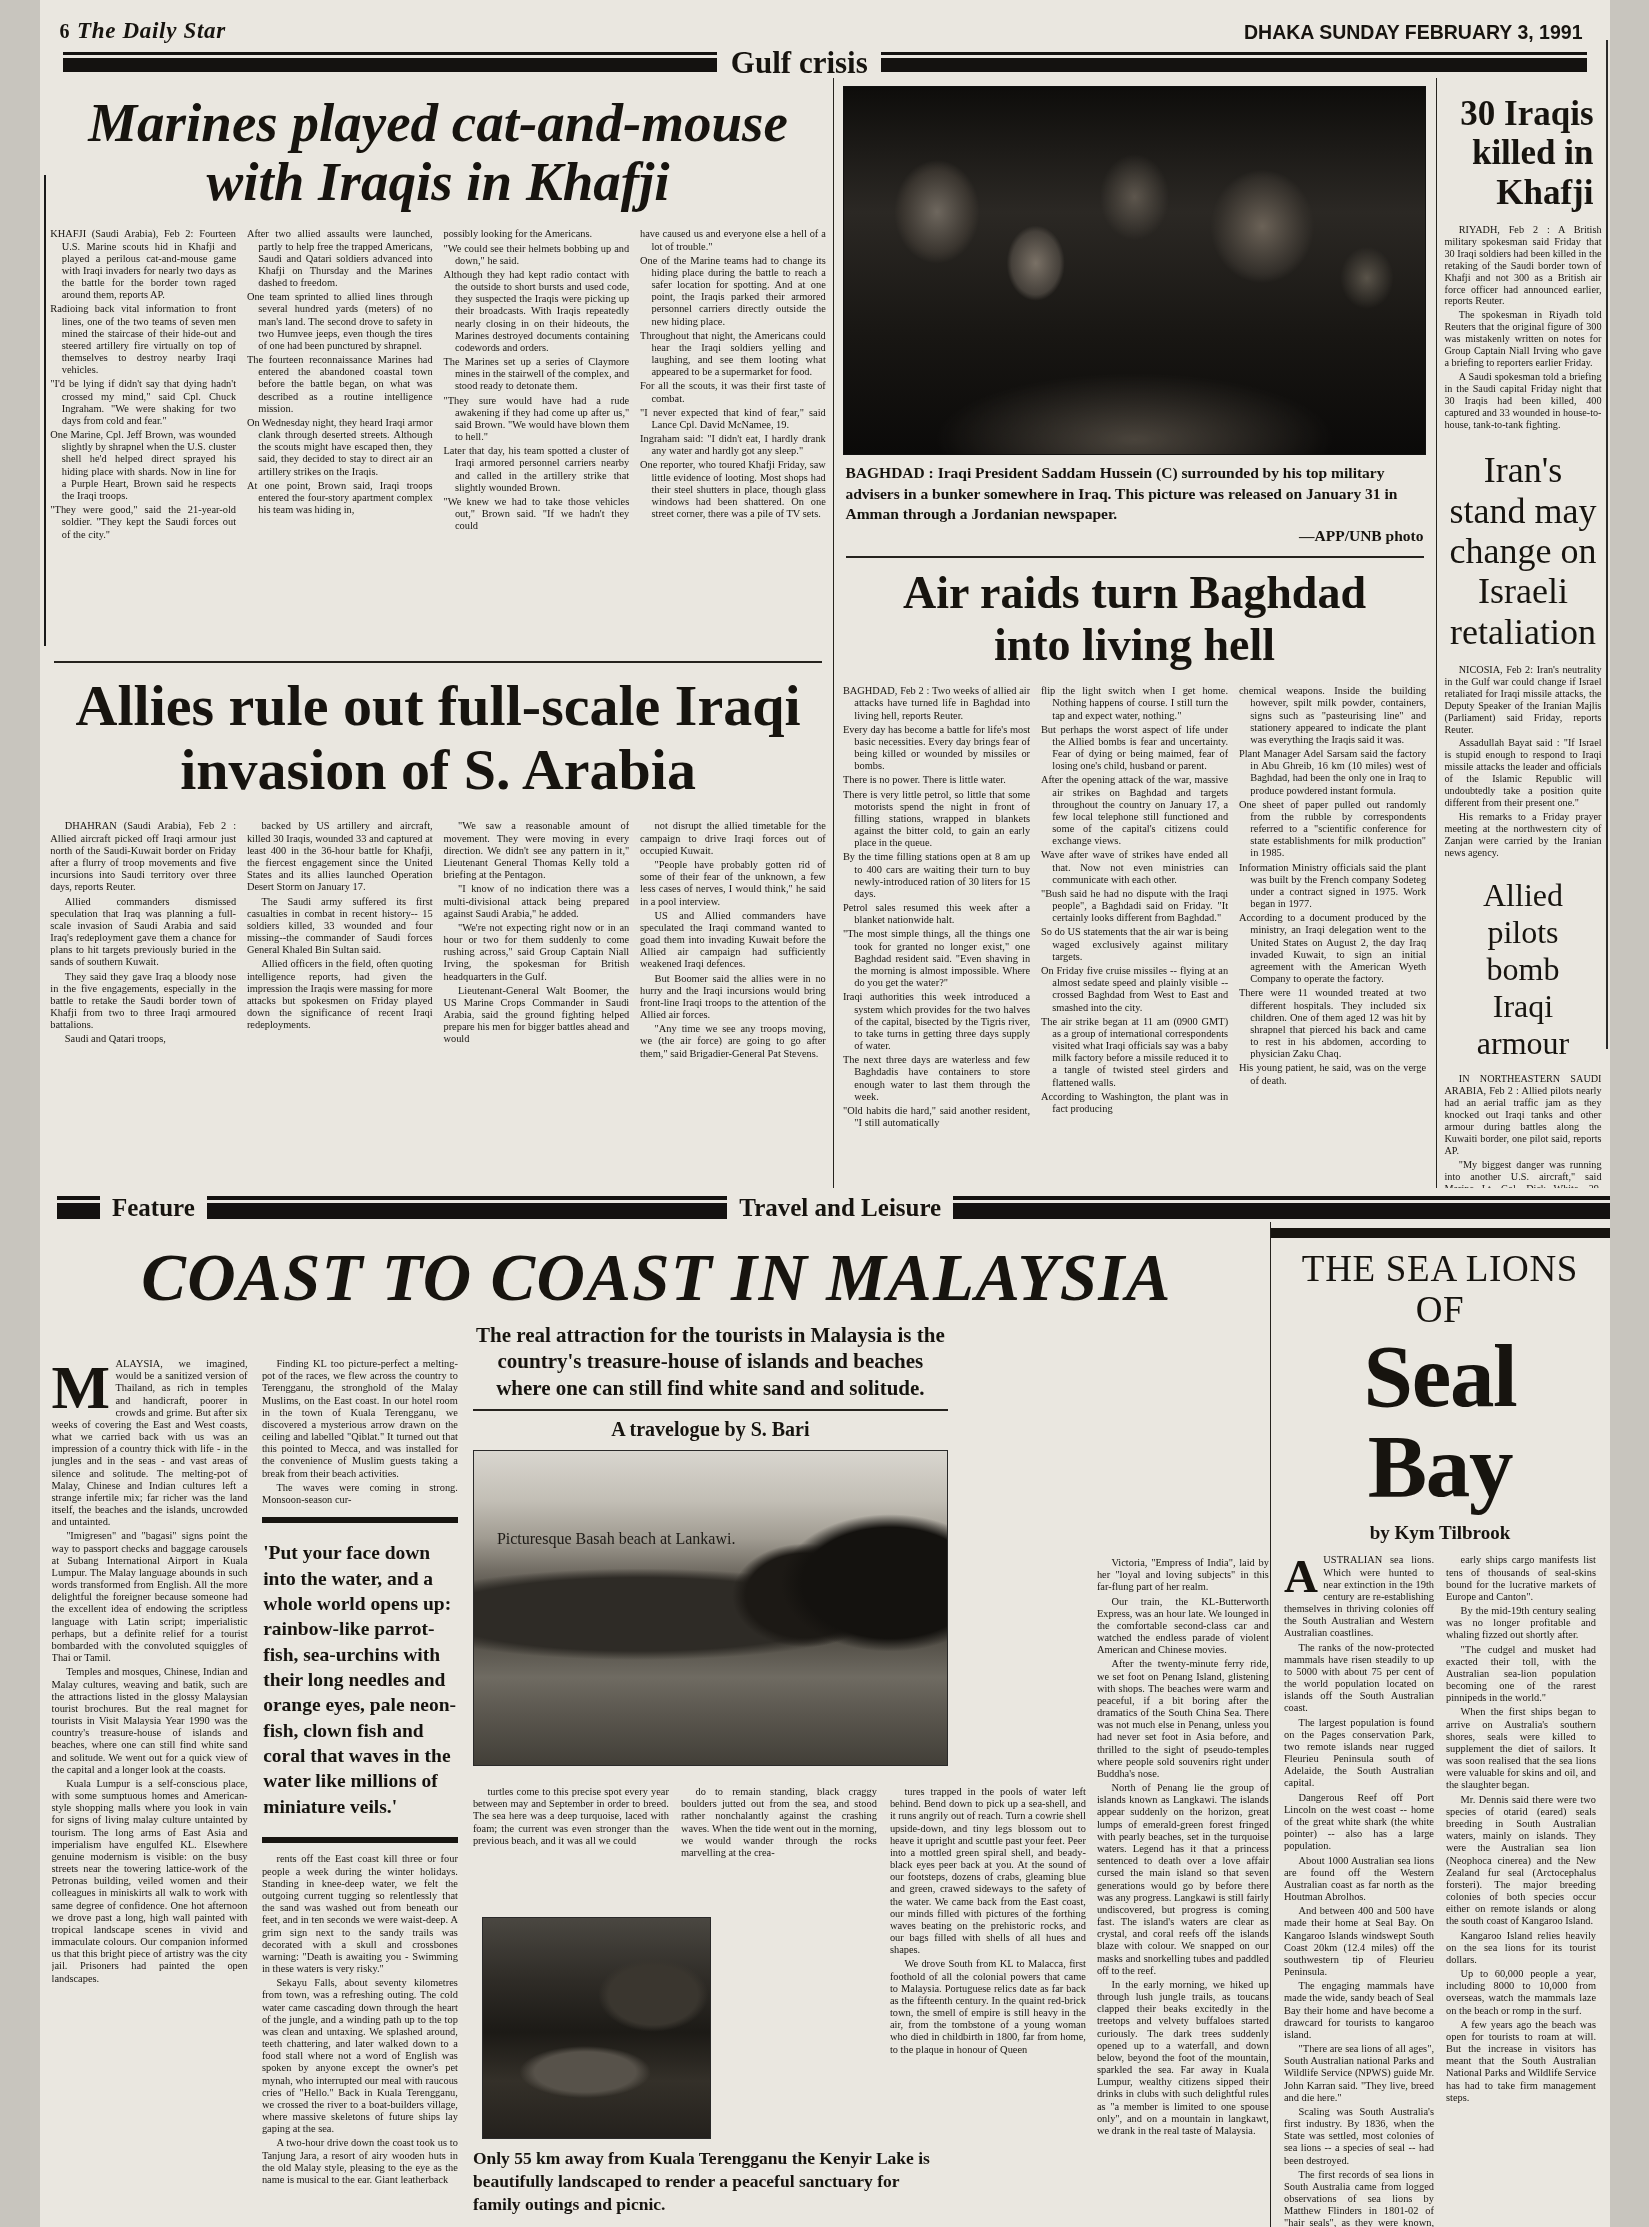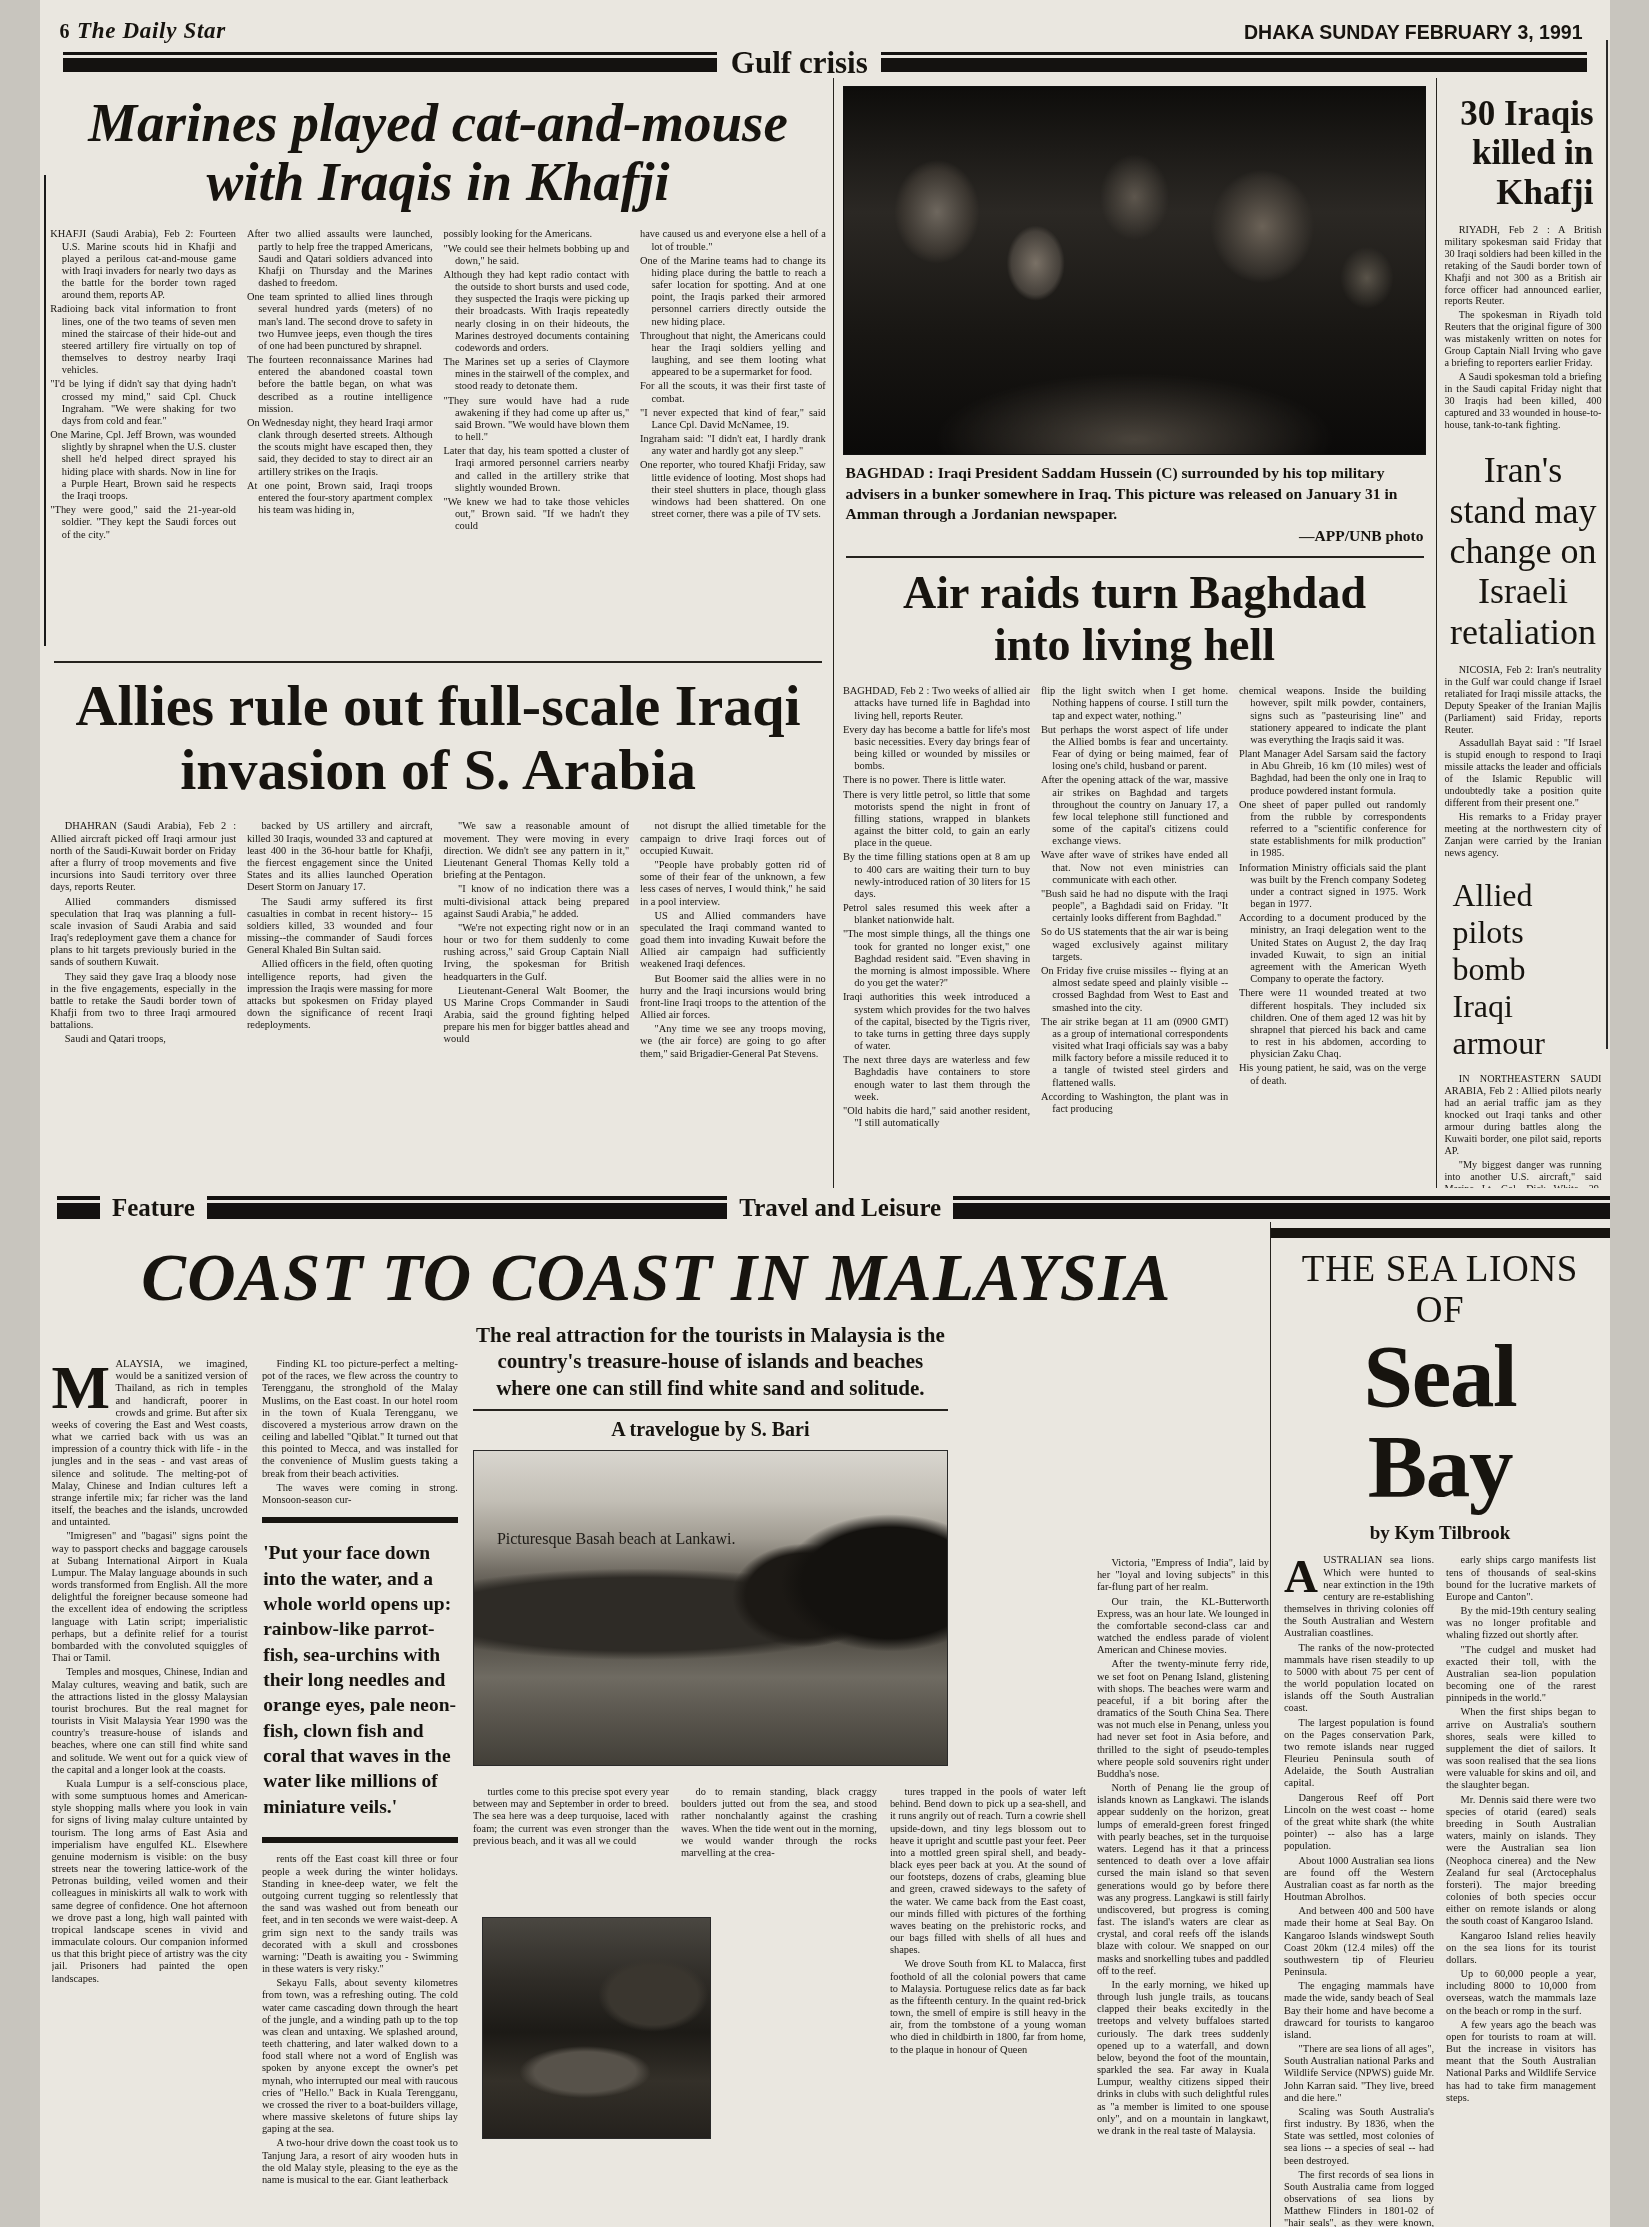--- a/index.html
+++ b/index.html
@@ -54,21 +54,21 @@
   .photo-caption{font-weight:700;font-size:15.5px;line-height:1.32;padding:8px 12px 4px;}
   .photo-caption .credit{display:block;text-align:right;margin-top:1.3px;}
   .air-headline{font-weight:700;font-size:46px;line-height:1.12;text-align:center;
     border-top:2px solid #26231e;margin:5.4px 12px 0;padding:9.4px 27px 15px;}
   .air-cols{padding:0 9.4px;}
   .air-cols .col{height:525px;}
 
   
   .sb-h1{font-weight:700;font-size:35px;line-height:1.12;text-align:right;padding:16px 8px 12px;}
   .sb-h2{font-weight:400;font-size:36px;line-height:1.12;text-align:center;padding:17.5px 2.7px 12px;}
-  .sb-h3{font-weight:400;font-size:32px;line-height:1.16;text-align:left;padding:16px 8px 10.8px;}
+  .sb-h3{font-weight:400;font-size:32px;line-height:1.16;text-align:center;padding:16px 8px 10.8px;}
   .sb-body p.np{font-size:10.2px;}
   .sb-body.pilots{border-bottom:4.7px double #17140f;padding-bottom:13.5px;}
 
   
   .banner{display:flex;align-items:center;height:30px;margin:4px 0 0;}
   .b-bar{height:23px;background:linear-gradient(180deg,#141210 0 4px,var(--paper) 4px 7.4px,#141210 7.4px 100%);}
   .b-bar.b0{width:43px;margin-left:17.5px;}
   .b-bar.b1{flex:1.15;}
   .b-bar.b2{flex:1.45;margin-right:0;}
   .b-label{font-weight:700;font-size:25px;line-height:1;padding:0 12px;}
@@ -322,20 +322,21 @@
           </div>
         <div class="m-col6">
             <p class="np">Victoria, "Empress of India", laid by her "loyal and loving subjects" in this far-flung part of her realm.</p>
             <p class="np">Our train, the KL-Butterworth Express, was an hour late. We lounged in the comfortable second-class car and watched the endless parade of violent American and Chinese movies.</p>
             <p class="np">After the twenty-minute ferry ride, we set foot on Penang Island, glistening with shops. The beaches were warm and peaceful, if a bit boring after the dramatics of the South China Sea. There was not much else in Penang, unless you had never set foot in Asia before, and thrilled to the sight of pseudo-temples where people sold souvenirs right under Buddha's nose.</p>
             <p class="np">North of Penang lie the group of islands known as Langkawi. The islands appear suddenly on the horizon, great lumps of emerald-green forest fringed with pearly beaches, set in the turquoise waters. Legend has it that a princess sentenced to death over a love affair cursed the main island so that seven generations would go by before there was any progress. Langkawi is still fairly undiscovered, but progress is coming fast. The island's waters are clear as crystal, and coral reefs off the islands blaze with colour. We snapped on our masks and snorkelling tubes and paddled off to the reef.</p>
             <p class="np">In the early morning, we hiked up through lush jungle trails, as toucans clapped their beaks excitedly in the treetops and velvety buffaloes started curiously. The dark trees suddenly opened up to a waterfall, and down below, beyond the foot of the mountain, sparkled the sea. Far away in Kuala Lumpur, wealthy citizens sipped their drinks in clubs with such delightful rules as "a member is limited to one spouse only", and on a mountain in langkawt, we drank in the real taste of Malaysia.</p>
           </div>
 
         <div class="boat-photo"></div>
+        <div class="kenyir-cap">Only 55 km away from Kuala Terengganu the Kenyir Lake is beautifully landscaped to render a peaceful sanctuary for family outings and picnic.</div>
       </div>
     </div>
 
     <div class="sealbay ind">
       <div class="sb-topbar"></div>
       <div class="sb-kicker">THE SEA LIONS OF</div>
       <div class="sb-title">Seal Bay</div>
       <div class="sb-byline">by Kym Tilbrook</div>
       <div class="sb-cols">
         <div class="sb-col">

